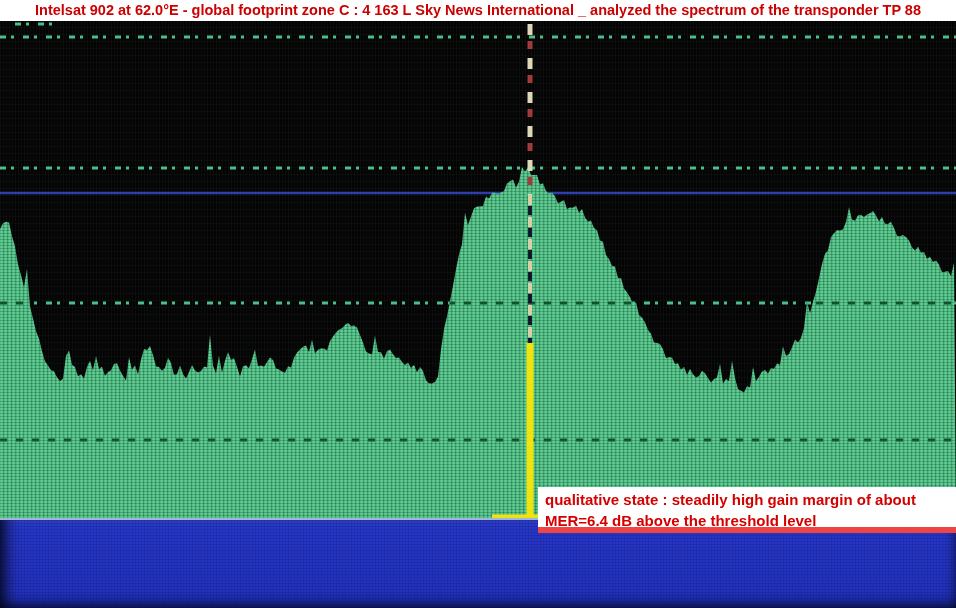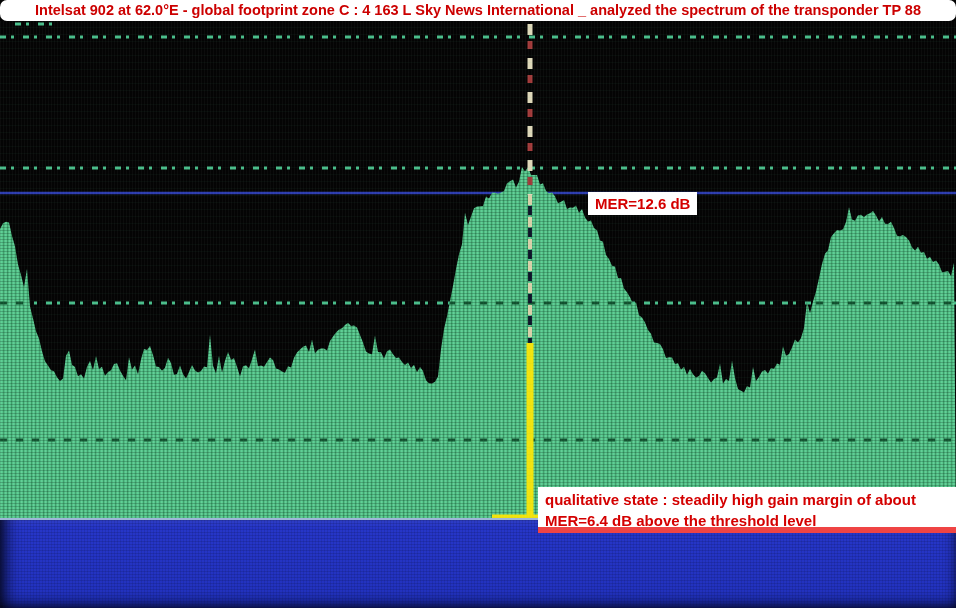--- a/index.html
+++ b/index.html
@@ -1,21 +1,21 @@
 <!DOCTYPE html>
 <html><head>
 <meta charset="utf-8">
 <style>
   html,body{margin:0;padding:0;background:#111;}
   #screen{position:relative;width:956px;height:608px;overflow:hidden;background:#030303;
           font-family:"Liberation Sans",sans-serif;}
   
   .title-bar{position:absolute;left:0;top:0;width:956px;height:21px;background:#ffffff;
              color:#cc0000;font-weight:bold;font-size:14.5px;line-height:21px;text-align:center;
-             white-space:nowrap;overflow:hidden;border-radius:7px;}
+             white-space:nowrap;overflow:hidden;}
   
   .display{position:absolute;left:0;top:21px;width:956px;height:497px;background:#040404;}
   .display svg{position:absolute;left:0;top:0;}
   .display::after{content:"";position:absolute;inset:0;z-index:3;pointer-events:none;
      background-image:
        repeating-linear-gradient(0deg, rgba(70,170,120,0.05) 0 1px, transparent 1px 7px),
        repeating-linear-gradient(90deg, rgba(255,255,255,0.03) 0 1px, transparent 1px 3px);}
   .mer-label{position:absolute;left:588px;top:171px;z-index:4;background:#ffffff;
              color:#d40000;font-weight:bold;font-size:15px;line-height:19px;padding:2px 7px;
              white-space:nowrap;}
@@ -68,21 +68,20 @@
       <g id="g-marker">
           <line x1="530" y1="3" x2="530" y2="174" stroke="#ded8b8" stroke-width="5" stroke-dasharray="11 23"></line>
           <line x1="530" y1="3" x2="530" y2="174" stroke="#a03838" stroke-width="5" stroke-dasharray="8 26" stroke-dashoffset="-17"></line>
           <line x1="530" y1="174" x2="530" y2="322" stroke="#d8d0a8" stroke-width="4" stroke-dasharray="10 12"></line>
           <line x1="530" y1="174" x2="530" y2="322" stroke="#0c1428" stroke-width="4" stroke-dasharray="9 13" stroke-dashoffset="-11"></line>
           <line x1="530" y1="322" x2="530" y2="498" stroke="#f2e30b" stroke-width="7"></line>
           <line x1="492" y1="496" x2="570" y2="496" stroke="#f2e30b" stroke-width="5"></line>
         </g>
     </svg>
 
-    <div class="mer-label">MER=12.6 dB</div>
 
     <div class="quality-note">
       <div>qualitative state : steadily high gain margin of about</div>
       <div>MER=6.4 dB above the threshold level</div>
     </div>
   </div>
 
   <div class="status-bar">
     
     

